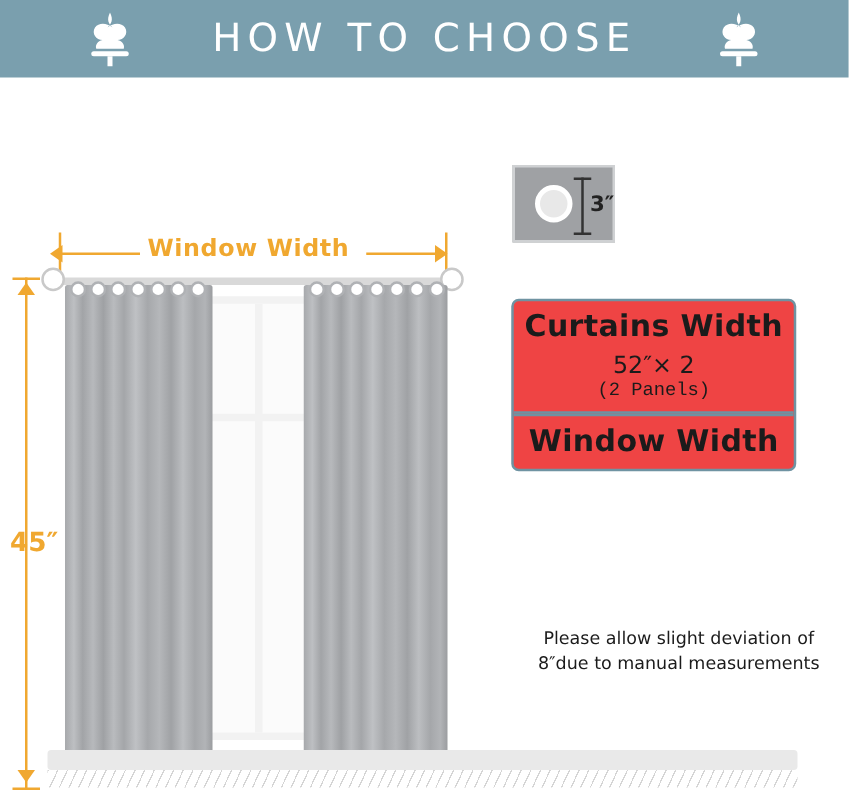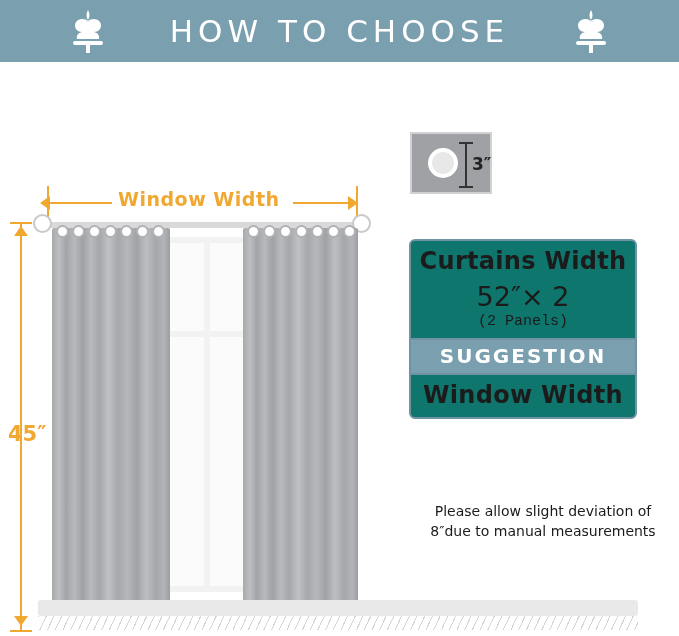--- a/index.html
+++ b/index.html
@@ -128,26 +128,26 @@
     font-size:13.5px;line-height:1.35;color:#222;
   }
   .add-note{
     position:absolute;left:4px;top:147px;width:268px;
     font-size:13.5px;color:#222;
   }
 
   
   .card{
     position:absolute;left:4px;top:177px;width:224px;
-    border:2px solid #6f93a2;border-radius:6px;background:#0f766e;
+    border:2px solid #6f93a2;border-radius:6px;background:#ef4444;
     overflow:hidden;
   }
   .card-row{padding:6px 6px 8px;text-align:center;}
   .card-title{font-size:24px;font-weight:bold;color:#1b1b1b;letter-spacing:.3px;}
-  .card-big{font-size:27px;color:#1b1b1b;margin-top:6px;}
+  .card-big{font-size:19px;color:#1b1b1b;margin-top:6px;}
   .card-sub{font-size:15px;color:#1b1b1b;margin-top:1px;font-family:Liberation Mono, monospace;}
   .card-band{
     background:#7a9fae;color:#ffffff;font-size:20px;font-weight:bold;
     letter-spacing:2px;text-align:center;padding:4px 0 5px;
   }
   .card-sep{height:2px;background:#6f93a2;}
   .disclaimer{
     position:absolute;left:2px;top:440px;width:272px;
     font-size:14px;line-height:1.4;color:#1b1b1b;text-align:center;
   }
@@ -230,21 +230,20 @@
   </div>
 
 
   <div class="card">
     <div class="card-row">
       <div class="card-title">Curtains Width</div>
       <div class="card-big">52″× 2</div>
       <div class="card-sub">(2 Panels)</div>
     </div>
     <div class="card-sep"></div>
-    <div class="card-band">SUGGESTION</div>
     <div class="card-sep"></div>
     <div class="card-row">
       <div class="card-title">Window Width</div>
     </div>
   </div>
 
   <div class="disclaimer">
     <div>Please allow slight deviation of</div>
     <div>8″due to manual measurements</div>
   </div>

